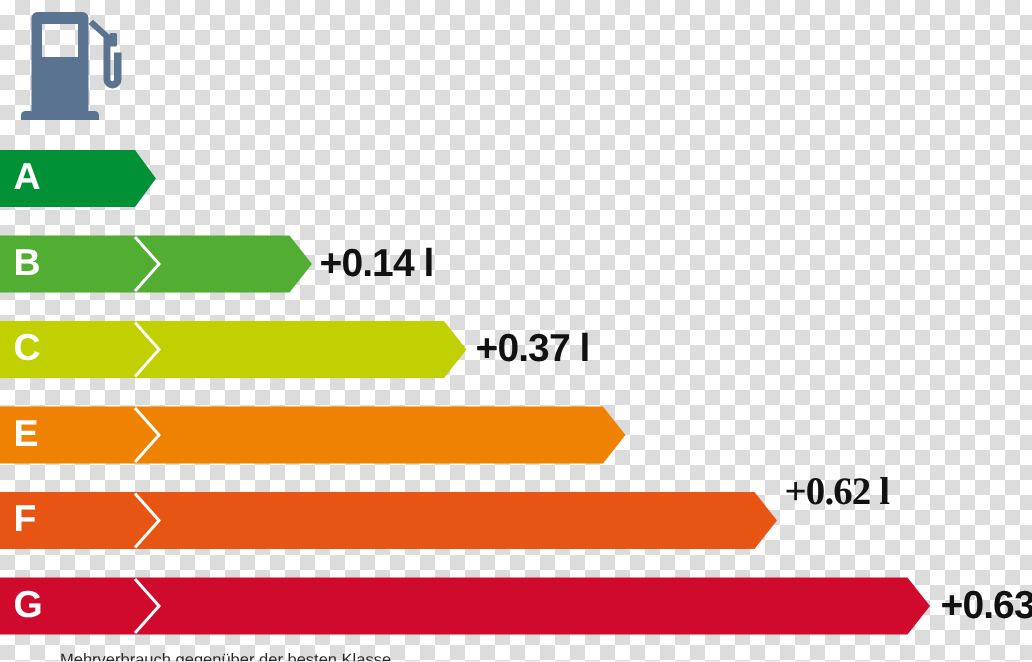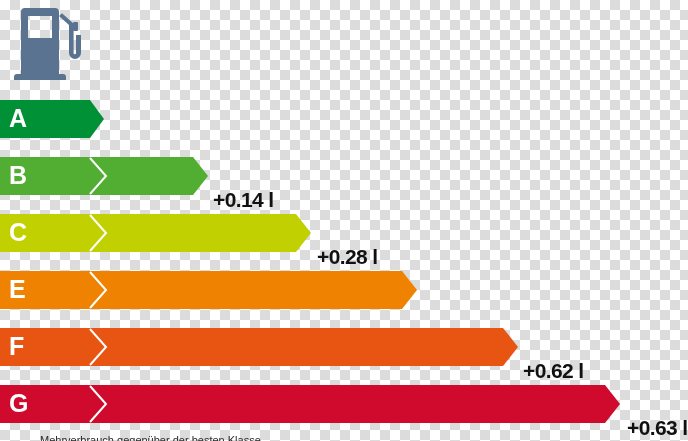--- a/index.html
+++ b/index.html
@@ -18,23 +18,23 @@
   .bar-row{position:absolute;left:0;height:38px;}
   .bar-svg{display:block;overflow:visible;}
   .bar-letter{
     position:absolute;left:9px;top:50%;transform:translateY(-52%);
     color:#ffffff;font-weight:bold;font-size:25px;line-height:1;
     font-family:"Liberation Sans","DejaVu Sans",sans-serif;
     letter-spacing:-0.5px;
   }
   .bar-value{
     position:absolute;top:50%;transform:translateY(-54%);
-    color:#111111;font-weight:bold;font-size:21px;line-height:1;
+    color:#111111;font-weight:bold;font-size:26px;line-height:1;
     font-family:"Liberation Sans","DejaVu Sans",sans-serif;
-    white-space:nowrap;letter-spacing:-0.6px;margin-top:24px;
+    white-space:nowrap;letter-spacing:-0.6px;
   }
   .footnote{
     position:absolute;left:40px;top:434px;width:644px;
     font-size:11px;color:#2a2a2a;line-height:13px;
     font-family:"Liberation Sans","DejaVu Sans",sans-serif;
     overflow:hidden;height:7px;white-space:nowrap;
   }
 </style>
 </head>
 <body>
@@ -94,16 +94,16 @@
           <path d="M0 0 H605 L620 19 L605 38 H0 Z" fill="#cf0a2c"></path>
           <path d="M90 1 L106 19 L90 37" fill="none" stroke="#ffffff" stroke-width="2"></path>
         </svg>
         <span class="bar-letter">G</span>
       </div>
     </div>
 
   <div class="footnote">Mehrverbrauch gegenüber der besten Klasse</div>
 
 <div class="bar-value" style="left: 213px; top: 176px;">+0.14 l</div>
-    <div class="bar-value" style="left: 317px; top: 233px;">+0.28 l</div>
-    <div class="bar-value" style="left: 523px; top: 347px;">+0.62 l</div>
+    <div class="bar-value" style="left: 317px; top: 233px;">+0.37 l</div>
+    <div class="bar-value" style="left: 523px; top: 329px; font-family: Liberation Serif, serif;">+0.62 l</div>
     <div class="bar-value" style="left: 627px; top: 404px;">+0.63 l</div>
   </div>
 
 </body></html>

